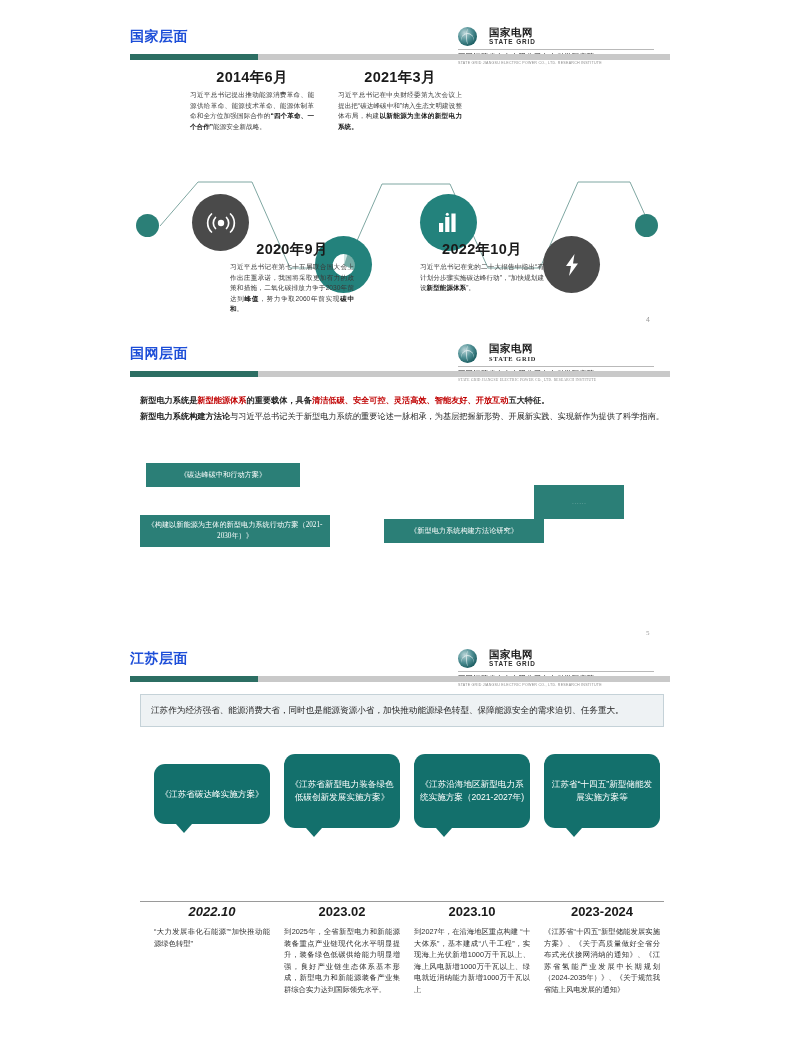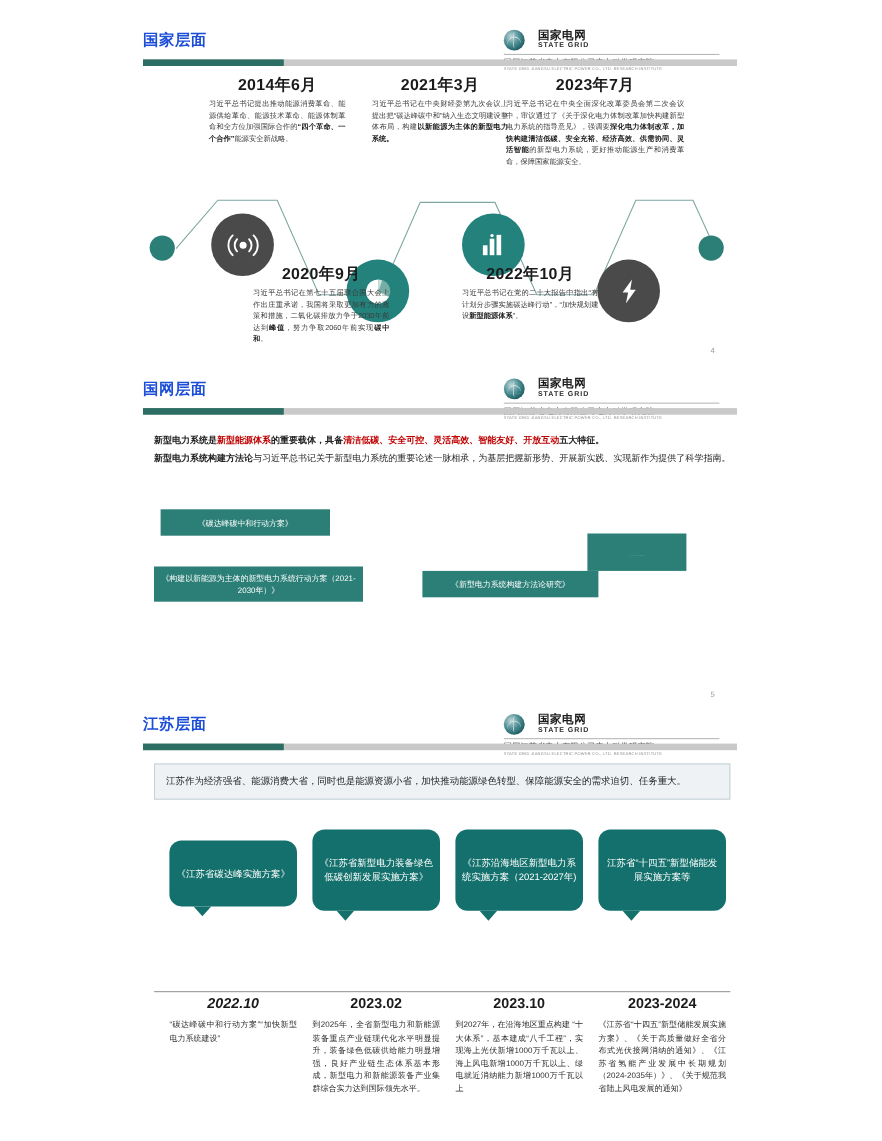--- a/index.html
+++ b/index.html
@@ -8,21 +8,21 @@
     background:#ffffff;
     font-family:"Liberation Sans","DejaVu Sans",sans-serif;
     color:#231f20;
     overflow:hidden;
   }
   .page{position:relative;width:802px;height:1037px;}
 
   
   .slide{position:absolute;left:0;width:802px;}
   .slide-1{top:28px;height:310px;}
-  .slide-2{top:345px;height:300px;}
+  .slide-2{top:345px;height:300px;font-family:Liberation Serif, serif;}
   .slide-3{top:650px;height:380px;}
 
   
   .sect-title{
     position:absolute;left:130px;top:0;
     font-size:14px;font-weight:bold;letter-spacing:.5px;
     color:#1d4ed8;
   }
   .logo{
     position:absolute;left:458px;top:-2px;width:212px;height:36px;
@@ -179,26 +179,20 @@
         </div>
       </div>
 
       <div class="tl-col tl-top-2">
         <div class="tl-date">2021年3月</div>
         <div class="tl-body">
           <span>习近平总书记在中央财经委第九次会议上提出把“碳达峰碳中和”纳入生态文明建设整体布局，构建</span><b>以新能源为主体的新型电力系统。</b>
         </div>
       </div>
 
-      <div class="tl-col tl-top-3">
-        <div class="tl-date">2023年7月</div>
-        <div class="tl-body">
-          <span>习近平总书记在中央全面深化改革委员会第二次会议中，审议通过了《关于深化电力体制改革加快构建新型电力系统的指导意见》，强调要</span><b>深化电力体制改革，加快构建清洁低碳、安全充裕、经济高效、供需协同、灵活智能</b><span>的新型电力系统，更好推动能源生产和消费革命，保障国家能源安全。</span>
-        </div>
-      </div>
 
       <div class="tl-col tl-bot-1">
         <div class="tl-date">2020年9月</div>
         <div class="tl-body">
           <span>习近平总书记在第七十五届联合国大会上作出庄重承诺，我国将采取更加有力的政策和措施，二氧化碳排放力争于2030年前达到</span><b>峰值</b><span>，努力争取2060年前实现</span><b>碳中和</b><span>。</span>
         </div>
       </div>
 
       <div class="tl-col tl-bot-2">
         <div class="tl-date">2022年10月</div>
@@ -269,21 +263,21 @@
 
     <div class="s3-note">江苏作为经济强省、能源消费大省，同时也是能源资源小省，加快推动能源绿色转型、保障能源安全的需求迫切、任务重大。</div>
 
     <div class="s3-cols">
       <div class="s3-axis"></div>
 
       <div class="s3-col" style="left:14px;top:18px;">
         <div class="callout">《江苏省碳达峰实施方案》</div>
       </div>
       <div class="s3-date" style="left:14px;font-style:italic;">2022.10</div>
-      <div class="s3-text" style="left:14px;">“碳达峰碳中和行动方案”“加快新型电力系统建设”</div>
+      <div class="s3-text" style="left:14px;">“大力发展非化石能源”“加快推动能源绿色转型”</div>
 
       <div class="s3-col" style="left:144px;top:8px;">
         <div class="callout" style="min-height:74px;">《江苏省新型电力装备绿色低碳创新发展实施方案》</div>
       </div>
       <div class="s3-date" style="left:144px;">2023.02</div>
       <div class="s3-text" style="left:144px;">到2025年，全省新型电力和新能源装备重点产业链现代化水平明显提升，装备绿色低碳供给能力明显增强，良好产业链生态体系基本形成，新型电力和新能源装备产业集群综合实力达到国际领先水平。</div>
 
       <div class="s3-col" style="left:274px;top:8px;">
         <div class="callout" style="min-height:74px;">《江苏沿海地区新型电力系统实施方案（2021-2027年)</div>
       </div>

